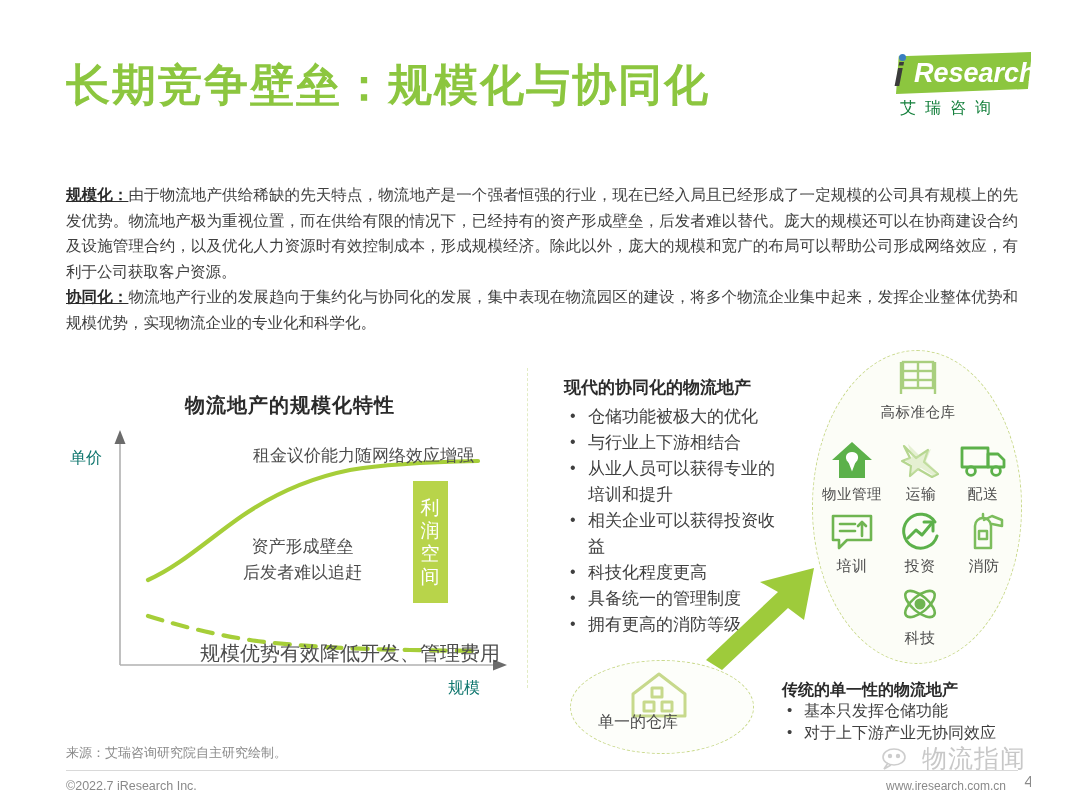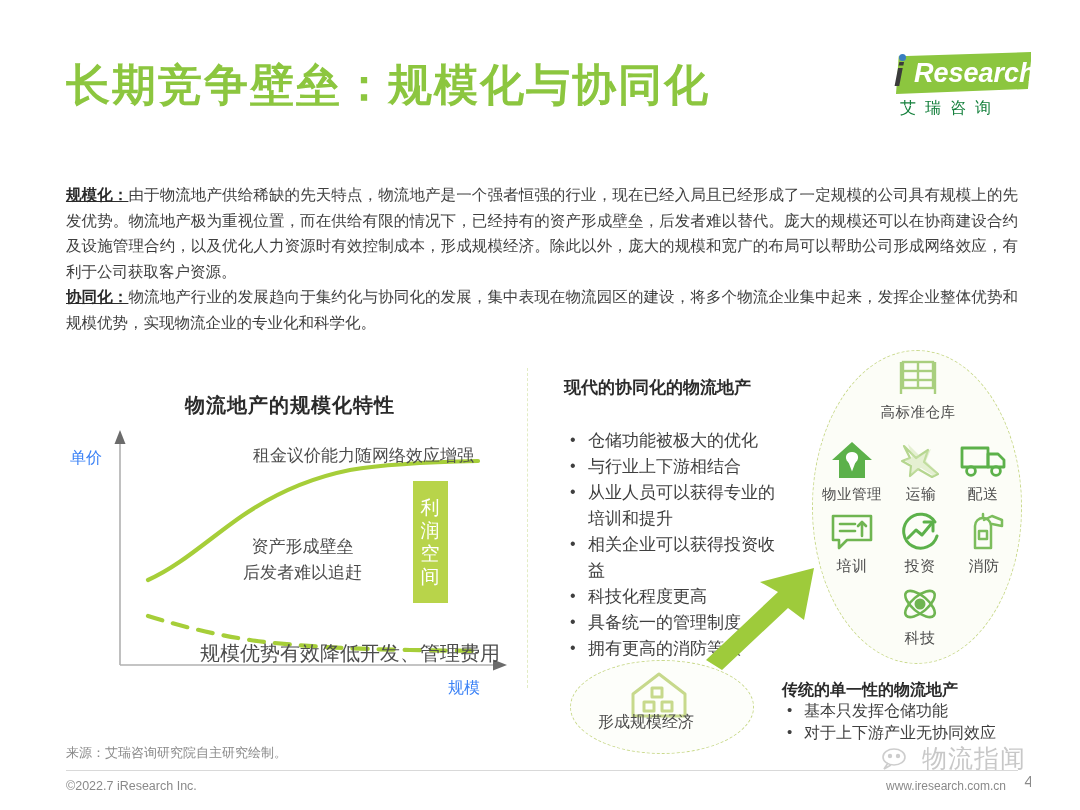--- a/index.html
+++ b/index.html
@@ -69,21 +69,21 @@
     border-left:1.5px dashed #e2ecc4;
   }
 
   
   #chart-title{
     position:absolute; left:185px; top:392px;
     font-size:20px; font-weight:700; color:#2b2b2b; letter-spacing:1px;
   }
   #chart-svg{position:absolute; left:60px; top:420px;}
   .axis-label{
-    position:absolute; font-size:16px; color:#3b82f6;
+    position:absolute; font-size:16px; color:#0f766e;
   }
   #lbl-y{left:70px; top:448px;}
   #lbl-x{left:448px; top:678px;}
   #lbl-top{
     position:absolute; left:253px; top:444px;
     font-size:17px; color:#4d4d4d; white-space:nowrap;
   }
   #lbl-mid{
     position:absolute; left:243px; top:534px;
     font-size:17px; color:#4d4d4d; line-height:26px; text-align:center;
@@ -99,21 +99,21 @@
     justify-content:center; color:#ffffff; font-size:19px;
     line-height:23px; letter-spacing:1px;
   }
 
   
   #mid-title{
     position:absolute; left:564px; top:376px;
     font-size:17px; font-weight:700; color:#2b2b2b; white-space:nowrap;text-align:center;
   }
   #mid-list{
-    position:absolute; left:566px; top:428px; width:215px;
+    position:absolute; left:566px; top:404px; width:215px;
     margin:0; padding:0; list-style:none;
     font-size:17px; line-height:26px; color:#3f3f3f;
   }
   #mid-list li{
     position:relative; padding-left:22px; margin:0;
   }
   #mid-list li:before{
     content:"\2022"; position:absolute; left:4px; top:-1px;
     color:#3f3f3f; font-size:16px;
   }
@@ -360,21 +360,21 @@
 
   <div id="ellipse-small"></div>
   <svg style="position:absolute; left:627px; top:670px;" width="64" height="50" viewBox="0 0 64 50">
     <g fill="none" stroke="#c7d98c" stroke-width="3" stroke-linejoin="round">
       <path d="M32 4 L58 24 L58 46 L6 46 L6 24 Z"></path>
       <rect x="25" y="18" width="10" height="9"></rect>
       <rect x="17" y="32" width="10" height="9"></rect>
       <rect x="35" y="32" width="10" height="9"></rect>
     </g>
   </svg>
-  <div id="single-cap">形成规模经济</div>
+  <div id="single-cap">单一的仓库</div>
 
   <div id="trad-title">传统的单一性的物流地产</div>
   <ul id="trad-list">
     <li>基本只发挥仓储功能</li>
     <li>对于上下游产业无协同效应</li>
   </ul>
 
   <div id="watermark">
     <svg width="38" height="26" viewBox="0 0 38 26">
       <g fill="none" stroke="#8a8a8a" stroke-width="1.6">

